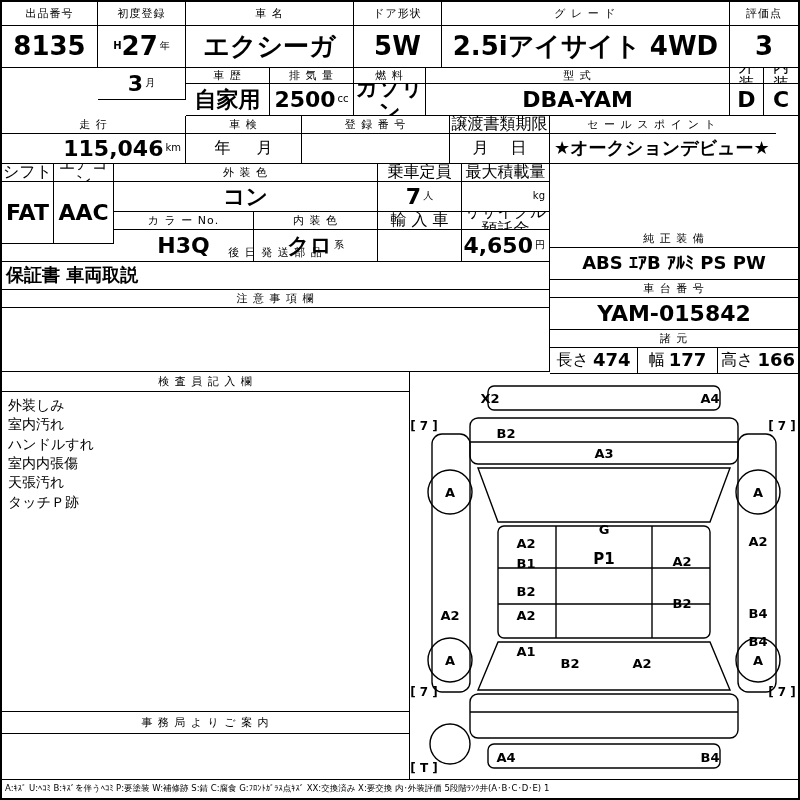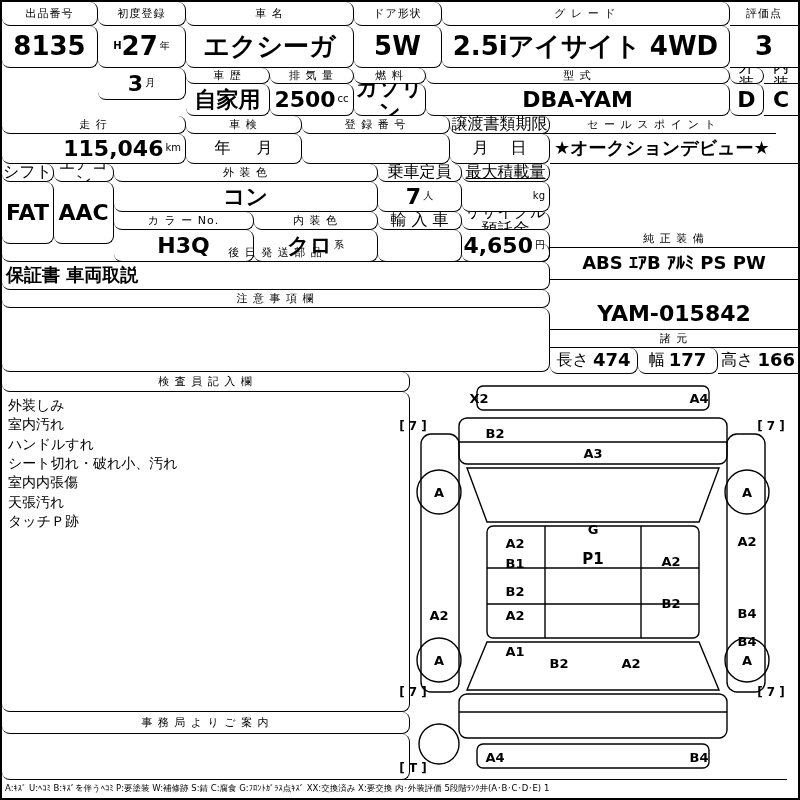--- a/index.html
+++ b/index.html
@@ -12,21 +12,21 @@
   .sheet{
     position:relative;
     width:800px;height:800px;
     box-sizing:border-box;
     border:2px solid #000;
   }
   .cell{position:absolute;box-sizing:border-box;overflow:hidden;
         display:flex;align-items:center;justify-content:center;
         text-align:center;line-height:1.05;}
   .bb{border-bottom:1.5px solid #000;}
-  .br{border-right:1.5px solid #000;border-radius:8px;}
+  .br{border-right:1.5px solid #000;}
   .lbl{font-size:11px;letter-spacing:1px;}
   .lbl-sm{font-size:16px;letter-spacing:0px;}
   .val{font-size:18px;font-weight:bold;}
   .val-lg{font-size:22px;font-weight:bold;}
   .val-xl{font-size:26px;font-weight:bold;}
   .left{justify-content:flex-start;padding-left:4px;text-align:center;}
   .right{justify-content:flex-end;padding-right:4px;text-align:right;}
   .unit{font-size:10px;font-weight:normal;margin-left:2px;}
   .sup{font-size:10px;font-weight:bold;vertical-align:top;}
   .notes{position:absolute;box-sizing:border-box;font-size:14px;
@@ -122,21 +122,21 @@
 
   <div class="cell bb br lbl" style="left:112px;top:162px;width:264px;height:18px;">外 装 色</div>
   <div class="cell br bb val-lg" style="left:112px;top:180px;width:264px;height:30px;">コン</div>
 
   <div class="cell bb br lbl-sm" style="left:376px;top:162px;width:84px;height:18px;">乗車定員</div>
   <div class="cell br bb" style="left:376px;top:180px;width:84px;height:30px;">
     <span class="val-lg">7</span>
     <span class="unit">人</span>
   </div>
 
-  <div class="cell bb br lbl-sm" style="left:460px;top:162px;width:88px;height:18px;text-decoration:underline;">最大積載量</div>
+  <div class="cell bb br lbl-sm" style="left:460px;top:162px;width:88px;height:18px;">最大積載量</div>
   <div class="cell br bb right" style="left:460px;top:180px;width:88px;height:30px;">
     <span class="val-lg"></span>
     <span class="unit">kg</span>
   </div>
 
   <div class="cell bb br lbl" style="left:112px;top:210px;width:140px;height:18px;">カ ラ ー No.</div>
   <div class="cell br bb val-lg" style="left:112px;top:228px;width:140px;height:32px;">H3Q</div>
 
   <div class="cell bb br lbl" style="left:252px;top:210px;width:124px;height:18px;">内 装 色</div>
   <div class="cell br bb" style="left:252px;top:228px;width:124px;height:32px;">
@@ -159,20 +159,21 @@
   </div>
 
   <div class="cell bb lbl" style="left:548px;top:228px;width:248px;height:18px;">純 正 装 備</div>
   <div class="cell bb" style="left:548px;top:246px;width:248px;height:32px;">
     <span class="val">ABS ｴｱB ｱﾙﾐ PS PW</span>
   </div>
 
   <div class="cell bb br lbl" style="left:0;top:288px;width:548px;height:18px;">注 意 事 項 欄</div>
   <div class="cell br bb left" style="left:0;top:306px;width:548px;height:64px;"></div>
 
+  <div class="cell bb lbl" style="left:548px;top:278px;width:248px;height:18px;">車 台 番 号</div>
   <div class="cell bb val-lg" style="left:548px;top:296px;width:248px;height:32px;">YAM-015842</div>
   <div class="cell bb lbl" style="left:548px;top:328px;width:248px;height:18px;">諸 元</div>
 
   <div class="cell bb br" style="left:548px;top:346px;width:88px;height:26px;">
     <span class="lbl-sm">長さ</span>
     <span style="width:4px;display:inline-block;"></span>
     <span class="val">474</span>
   </div>
   <div class="cell bb br" style="left:636px;top:346px;width:80px;height:26px;">
     <span class="lbl-sm">幅</span>
@@ -183,30 +184,29 @@
     <span class="lbl-sm">高さ</span>
     <span style="width:4px;display:inline-block;"></span>
     <span class="val">166</span>
   </div>
 
   <div class="cell bb br lbl" style="left:0;top:370px;width:408px;height:20px;">検 査 員 記 入 欄</div>
   <div class="notes br bb" style="left:0;top:390px;width:408px;height:320px;border-right:1.5px solid #000;border-bottom:1.5px solid #000;">
     <div>外装しみ</div>
     <div>室内汚れ</div>
     <div>ハンドルすれ</div>
-    <div>シート切れ・破れ小、汚れ</div>
     <div>室内内張傷</div>
     <div>天張汚れ</div>
     <div>タッチＰ跡</div>
   </div>
 
   <div class="cell bb br lbl" style="left:0;top:710px;width:408px;height:22px;">事 務 局 よ り ご 案 内</div>
   <div class="notes br bb" style="left:0;top:732px;width:408px;height:46px;border-right:1.5px solid #000;border-bottom:1.5px solid #000;"></div>
 
-  <div class="cell bb" style="left:397px;top:370px;width:388px;height:408px;padding:0;">
+  <div class="cell bb" style="left:408px;top:370px;width:388px;height:408px;padding:0;">
     <svg width="388" height="408" viewBox="0 0 388 408">
       <g fill="none" stroke="#000" stroke-width="1.4">
 
         <rect x="78" y="14" width="232" height="24" rx="6"></rect>
 
         <rect x="60" y="46" width="268" height="46" rx="8"></rect>
 
         <path d="M68 96 L320 96 L300 150 L88 150 Z"></path>
 
         <rect x="88" y="154" width="212" height="112" rx="6"></rect>

